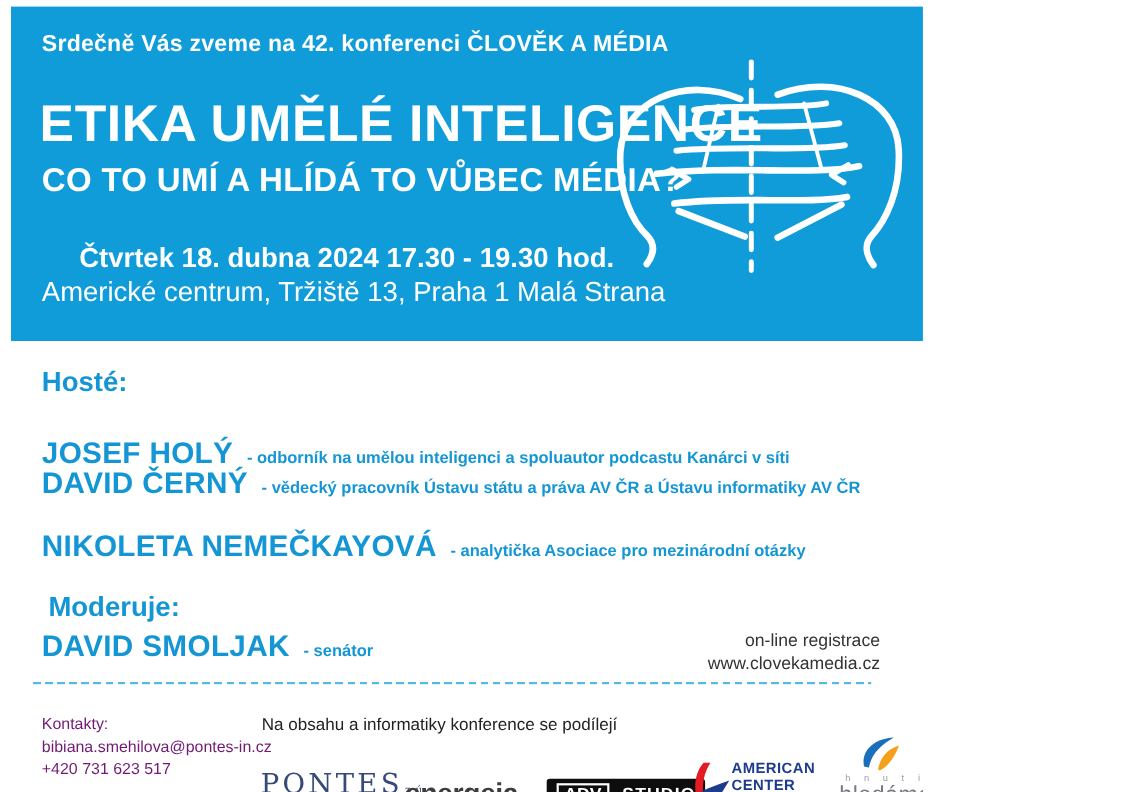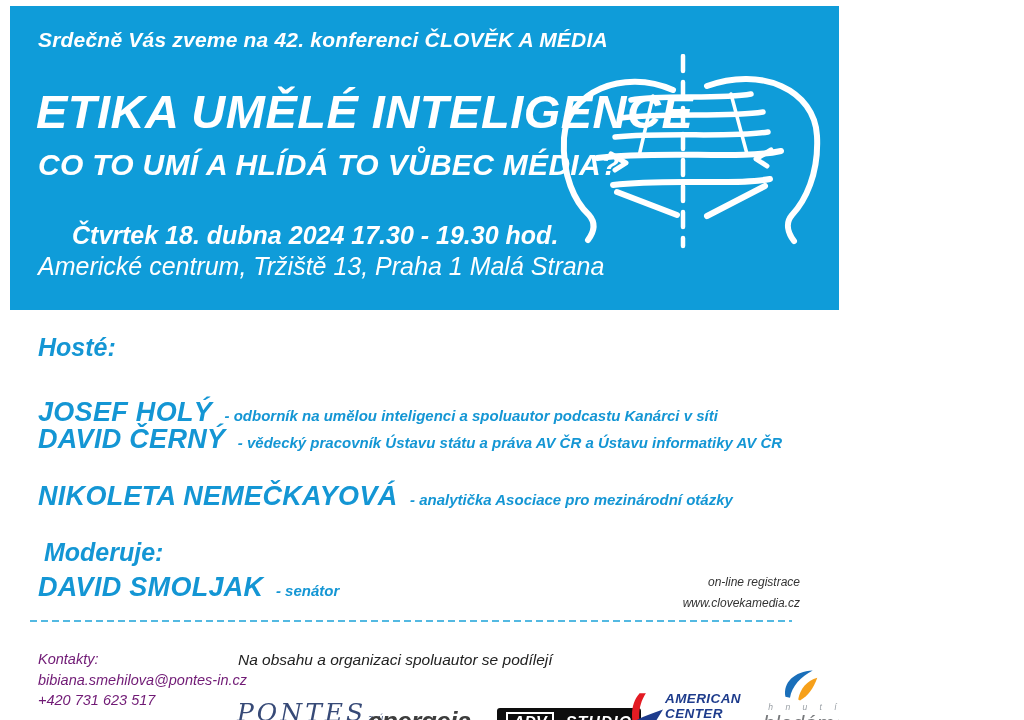--- a/index.html
+++ b/index.html
@@ -3,21 +3,21 @@
 <meta charset="utf-8">
 <title>Člověk a média – konference</title>
 <style>
   :root{
     --banner-blue:#0f9cd9;
     --text-blue:#1496d4;
     --dash-blue:#53b9e2;
   }
   *{margin:0;padding:0;box-sizing:border-box;}
   body{background:#fff;font-family:"Liberation Sans",sans-serif;}
-  #poster{position:relative;width:839px;height:720px;background:#fff;overflow:hidden;font-style:italic;}
+  #poster{position:relative;width:839px;height:720px;background:#fff;overflow:hidden;}
 
   
   .banner{position:absolute;left:10px;top:6px;right:0;height:304px;background:var(--banner-blue);color:#fff;}
   .invite{position:absolute;left:28px;top:22px;font-size:21px;font-weight:bold;letter-spacing:.2px;}
   .title{position:absolute;left:26px;top:78px;font-size:47px;font-weight:bold;letter-spacing:.5px;}
   .subtitle{position:absolute;left:28px;top:142px;font-size:30px;font-weight:bold;letter-spacing:.3px;}
   .datetime{position:absolute;left:28px;top:215px;font-size:25px;font-weight:bold;margin-left:34px;}
   .venue{position:absolute;left:28px;top:246px;font-size:25px;font-weight:normal;}
   .sketch{position:absolute;right:14px;top:48px;width:270px;height:200px;}
 
@@ -28,21 +28,21 @@
   .guest-row{position:absolute;left:38px;white-space:nowrap;color:var(--text-blue);}
   .g-row0{top:367px;margin-top:30px;} .g-row1{top:424px;} .g-row2{top:481px;} .g-row3{top:572px;}
   .g-name{font-size:27px;font-weight:bold;letter-spacing:.3px;}
   .g-desc{font-size:15px;font-weight:bold;margin-left:8px;}
 
   
   .dashes{position:absolute;left:30px;top:620px;width:762px;height:2px;
     background:repeating-linear-gradient(90deg,var(--dash-blue) 0 7px,transparent 7px 11px);}
 
   
-  .reg{position:absolute;right:39px;top:572px;text-align:right;font-size:12px;line-height:21px;color:#333;}
+  .reg{position:absolute;right:39px;top:572px;text-align:right;font-size:16px;line-height:21px;color:#333;}
   .qr{position:absolute;left:890px;top:616px;width:100px;height:100px;background:#fff;}
   .qr svg{width:100%;height:100%;shape-rendering:crispEdges;}
 
   
   .contacts{position:absolute;left:38px;top:649px;font-size:14.5px;line-height:20.5px;color:#701a75;}
 
   
   .partners-heading{position:absolute;left:238px;top:651px;font-size:15.5px;color:#222;}
   .logo{position:absolute;margin-top:24px;}
   .pontes{left:237px;top:674px;color:#374a77;}
@@ -131,21 +131,21 @@
     <path d="M9 0h1v1h-1zM10 0h1v1h-1zM12 0h1v1h-1zM14 0h1v1h-1zM16 0h1v1h-1zM8 1h1v1h-1zM10 1h1v1h-1zM11 1h1v1h-1zM12 1h1v1h-1zM13 1h1v1h-1zM14 1h1v1h-1zM15 1h1v1h-1zM16 1h1v1h-1zM8 2h1v1h-1zM9 2h1v1h-1zM11 2h1v1h-1zM14 2h1v1h-1zM8 3h1v1h-1zM9 3h1v1h-1zM10 3h1v1h-1zM14 3h1v1h-1zM15 3h1v1h-1zM9 4h1v1h-1zM11 4h1v1h-1zM13 4h1v1h-1zM14 4h1v1h-1zM16 4h1v1h-1zM10 5h1v1h-1zM11 5h1v1h-1zM12 5h1v1h-1zM13 5h1v1h-1zM14 5h1v1h-1zM15 5h1v1h-1zM16 5h1v1h-1zM8 6h1v1h-1zM9 6h1v1h-1zM11 6h1v1h-1zM12 6h1v1h-1zM14 6h1v1h-1zM15 6h1v1h-1zM8 7h1v1h-1zM9 7h1v1h-1zM10 7h1v1h-1zM11 7h1v1h-1zM16 7h1v1h-1zM0 8h1v1h-1zM2 8h1v1h-1zM4 8h1v1h-1zM5 8h1v1h-1zM8 8h1v1h-1zM9 8h1v1h-1zM10 8h1v1h-1zM14 8h1v1h-1zM15 8h1v1h-1zM16 8h1v1h-1zM20 8h1v1h-1zM21 8h1v1h-1zM23 8h1v1h-1zM0 9h1v1h-1zM1 9h1v1h-1zM3 9h1v1h-1zM4 9h1v1h-1zM5 9h1v1h-1zM8 9h1v1h-1zM9 9h1v1h-1zM10 9h1v1h-1zM13 9h1v1h-1zM15 9h1v1h-1zM20 9h1v1h-1zM21 9h1v1h-1zM24 9h1v1h-1zM1 10h1v1h-1zM2 10h1v1h-1zM4 10h1v1h-1zM7 10h1v1h-1zM9 10h1v1h-1zM10 10h1v1h-1zM13 10h1v1h-1zM14 10h1v1h-1zM21 10h1v1h-1zM22 10h1v1h-1zM23 10h1v1h-1zM4 11h1v1h-1zM10 11h1v1h-1zM14 11h1v1h-1zM15 11h1v1h-1zM17 11h1v1h-1zM18 11h1v1h-1zM19 11h1v1h-1zM20 11h1v1h-1zM21 11h1v1h-1zM23 11h1v1h-1zM24 11h1v1h-1zM2 12h1v1h-1zM6 12h1v1h-1zM7 12h1v1h-1zM8 12h1v1h-1zM12 12h1v1h-1zM15 12h1v1h-1zM16 12h1v1h-1zM19 12h1v1h-1zM20 12h1v1h-1zM22 12h1v1h-1zM0 13h1v1h-1zM1 13h1v1h-1zM2 13h1v1h-1zM7 13h1v1h-1zM8 13h1v1h-1zM11 13h1v1h-1zM14 13h1v1h-1zM15 13h1v1h-1zM16 13h1v1h-1zM17 13h1v1h-1zM2 14h1v1h-1zM14 14h1v1h-1zM15 14h1v1h-1zM17 14h1v1h-1zM22 14h1v1h-1zM23 14h1v1h-1zM24 14h1v1h-1zM0 15h1v1h-1zM1 15h1v1h-1zM4 15h1v1h-1zM7 15h1v1h-1zM8 15h1v1h-1zM12 15h1v1h-1zM13 15h1v1h-1zM14 15h1v1h-1zM17 15h1v1h-1zM19 15h1v1h-1zM23 15h1v1h-1zM24 15h1v1h-1zM0 16h1v1h-1zM2 16h1v1h-1zM6 16h1v1h-1zM7 16h1v1h-1zM8 16h1v1h-1zM9 16h1v1h-1zM12 16h1v1h-1zM14 16h1v1h-1zM16 16h1v1h-1zM17 16h1v1h-1zM18 16h1v1h-1zM21 16h1v1h-1zM23 16h1v1h-1zM8 17h1v1h-1zM9 17h1v1h-1zM10 17h1v1h-1zM11 17h1v1h-1zM12 17h1v1h-1zM14 17h1v1h-1zM16 17h1v1h-1zM17 17h1v1h-1zM19 17h1v1h-1zM21 17h1v1h-1zM22 17h1v1h-1zM23 17h1v1h-1zM8 18h1v1h-1zM9 18h1v1h-1zM17 18h1v1h-1zM18 18h1v1h-1zM19 18h1v1h-1zM22 18h1v1h-1zM24 18h1v1h-1zM8 19h1v1h-1zM9 19h1v1h-1zM10 19h1v1h-1zM11 19h1v1h-1zM12 19h1v1h-1zM17 19h1v1h-1zM18 19h1v1h-1zM19 19h1v1h-1zM20 19h1v1h-1zM24 19h1v1h-1zM8 20h1v1h-1zM11 20h1v1h-1zM13 20h1v1h-1zM14 20h1v1h-1zM18 20h1v1h-1zM24 20h1v1h-1zM11 21h1v1h-1zM15 21h1v1h-1zM17 21h1v1h-1zM24 21h1v1h-1zM9 22h1v1h-1zM16 22h1v1h-1zM17 22h1v1h-1zM19 22h1v1h-1zM21 22h1v1h-1zM8 23h1v1h-1zM10 23h1v1h-1zM11 23h1v1h-1zM14 23h1v1h-1zM18 23h1v1h-1zM22 23h1v1h-1zM23 23h1v1h-1zM9 24h1v1h-1zM10 24h1v1h-1zM11 24h1v1h-1zM12 24h1v1h-1zM13 24h1v1h-1zM15 24h1v1h-1zM19 24h1v1h-1zM23 24h1v1h-1z" fill="#111"></path>
       </svg>
   </div>
 
   <div class="contacts">
     <div>Kontakty:</div>
     <div>bibiana.smehilova@pontes-in.cz</div>
     <div>+420 731 623 517</div>
   </div>
 
-  <div class="partners-heading">Na obsahu a organizaci spoluautor se podílejí</div>
+  <div class="partners-heading">Na obsahu a informatiky konference se podílejí</div>
 
   <div class="logo pontes">
     <div class="pontes-name">
       <span>PONTES</span><span class="pontes-suffix">z.ú.</span>
     </div>
     <div class="pontes-tag">hledáme, co nás spojuje...</div>
   </div>
 
   <div class="logo energeia">
     <span class="en-name">energeia</span><span class="en-suffix">o.p.s.</span>

